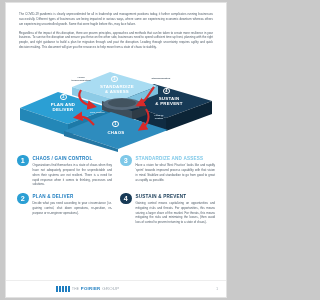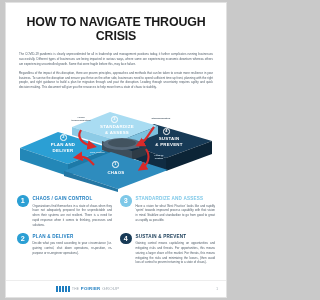--- a/index.html
+++ b/index.html
@@ -158,21 +158,20 @@
     position: absolute;
     right: 8px; top: 6px;
     font-size: 3px; color: #9aa4ad;
   }
 </style>
 </head>
 <body>
 
 <div id="page">
 
-  <h1 id="title">HOW TO NAVIGATE THROUGH CRISIS</h1>
 
   <div id="intro">
     <p class="para">The COVID-19 pandemic is clearly unprecedented for all in leadership and management positions today, it further complicates running businesses successfully. Different types of businesses are being impacted in various ways, where some are experiencing economic downturn whereas others are experiencing uncontrolled growth. Some that were fragile before this, may face failure.</p>
     <p class="para">Regardless of the impact of this disruption, there are proven principles, approaches and methods that can be taken to create more resilience in your business. To survive the disruption and ensure you thrive on the other side, businesses need to spend sufficient time up front, planning with the right people, and right guidance to build a plan for migration through and past the disruption. Leading through uncertainty requires agility and quick decision making. This document will give you the resources to help move from a state of chaos to stability.</p>
   </div>
 
   <div id="diagram">
 
     <svg width="222" height="98" viewBox="0 0 222 98">
       <defs>

